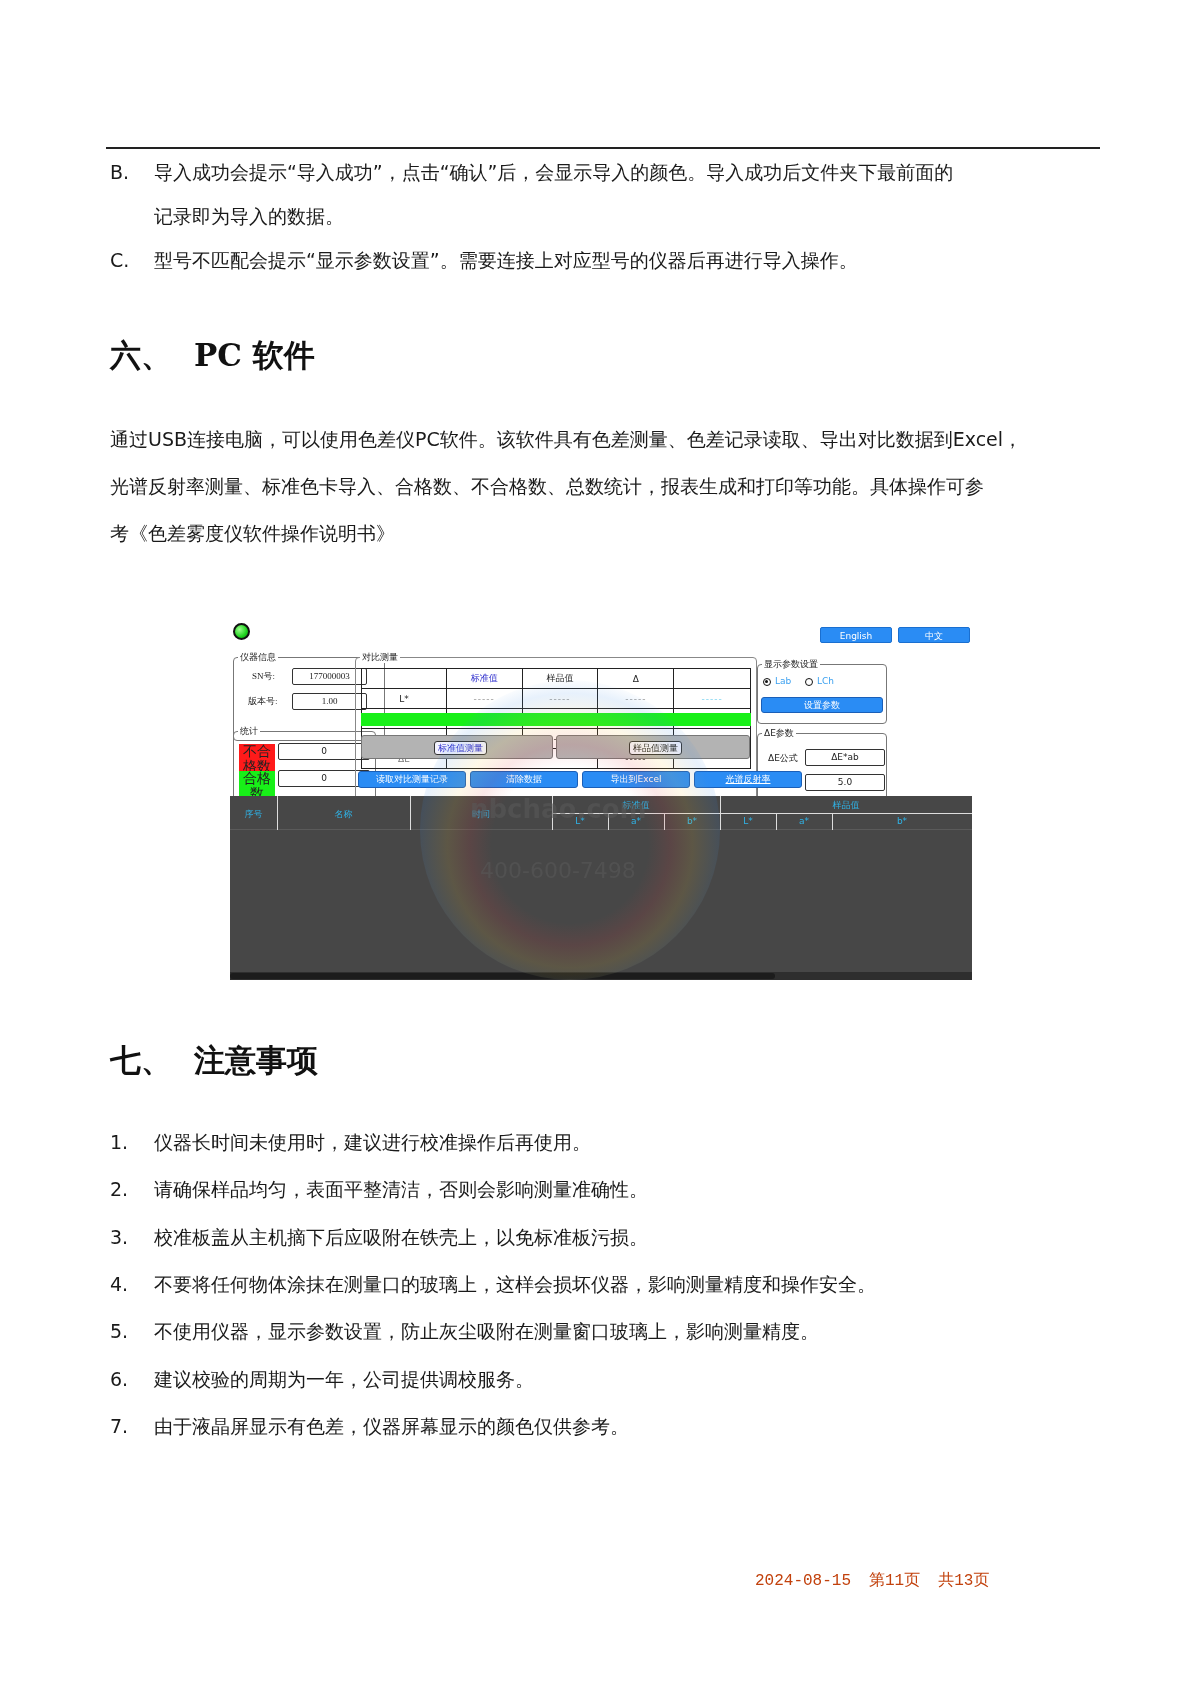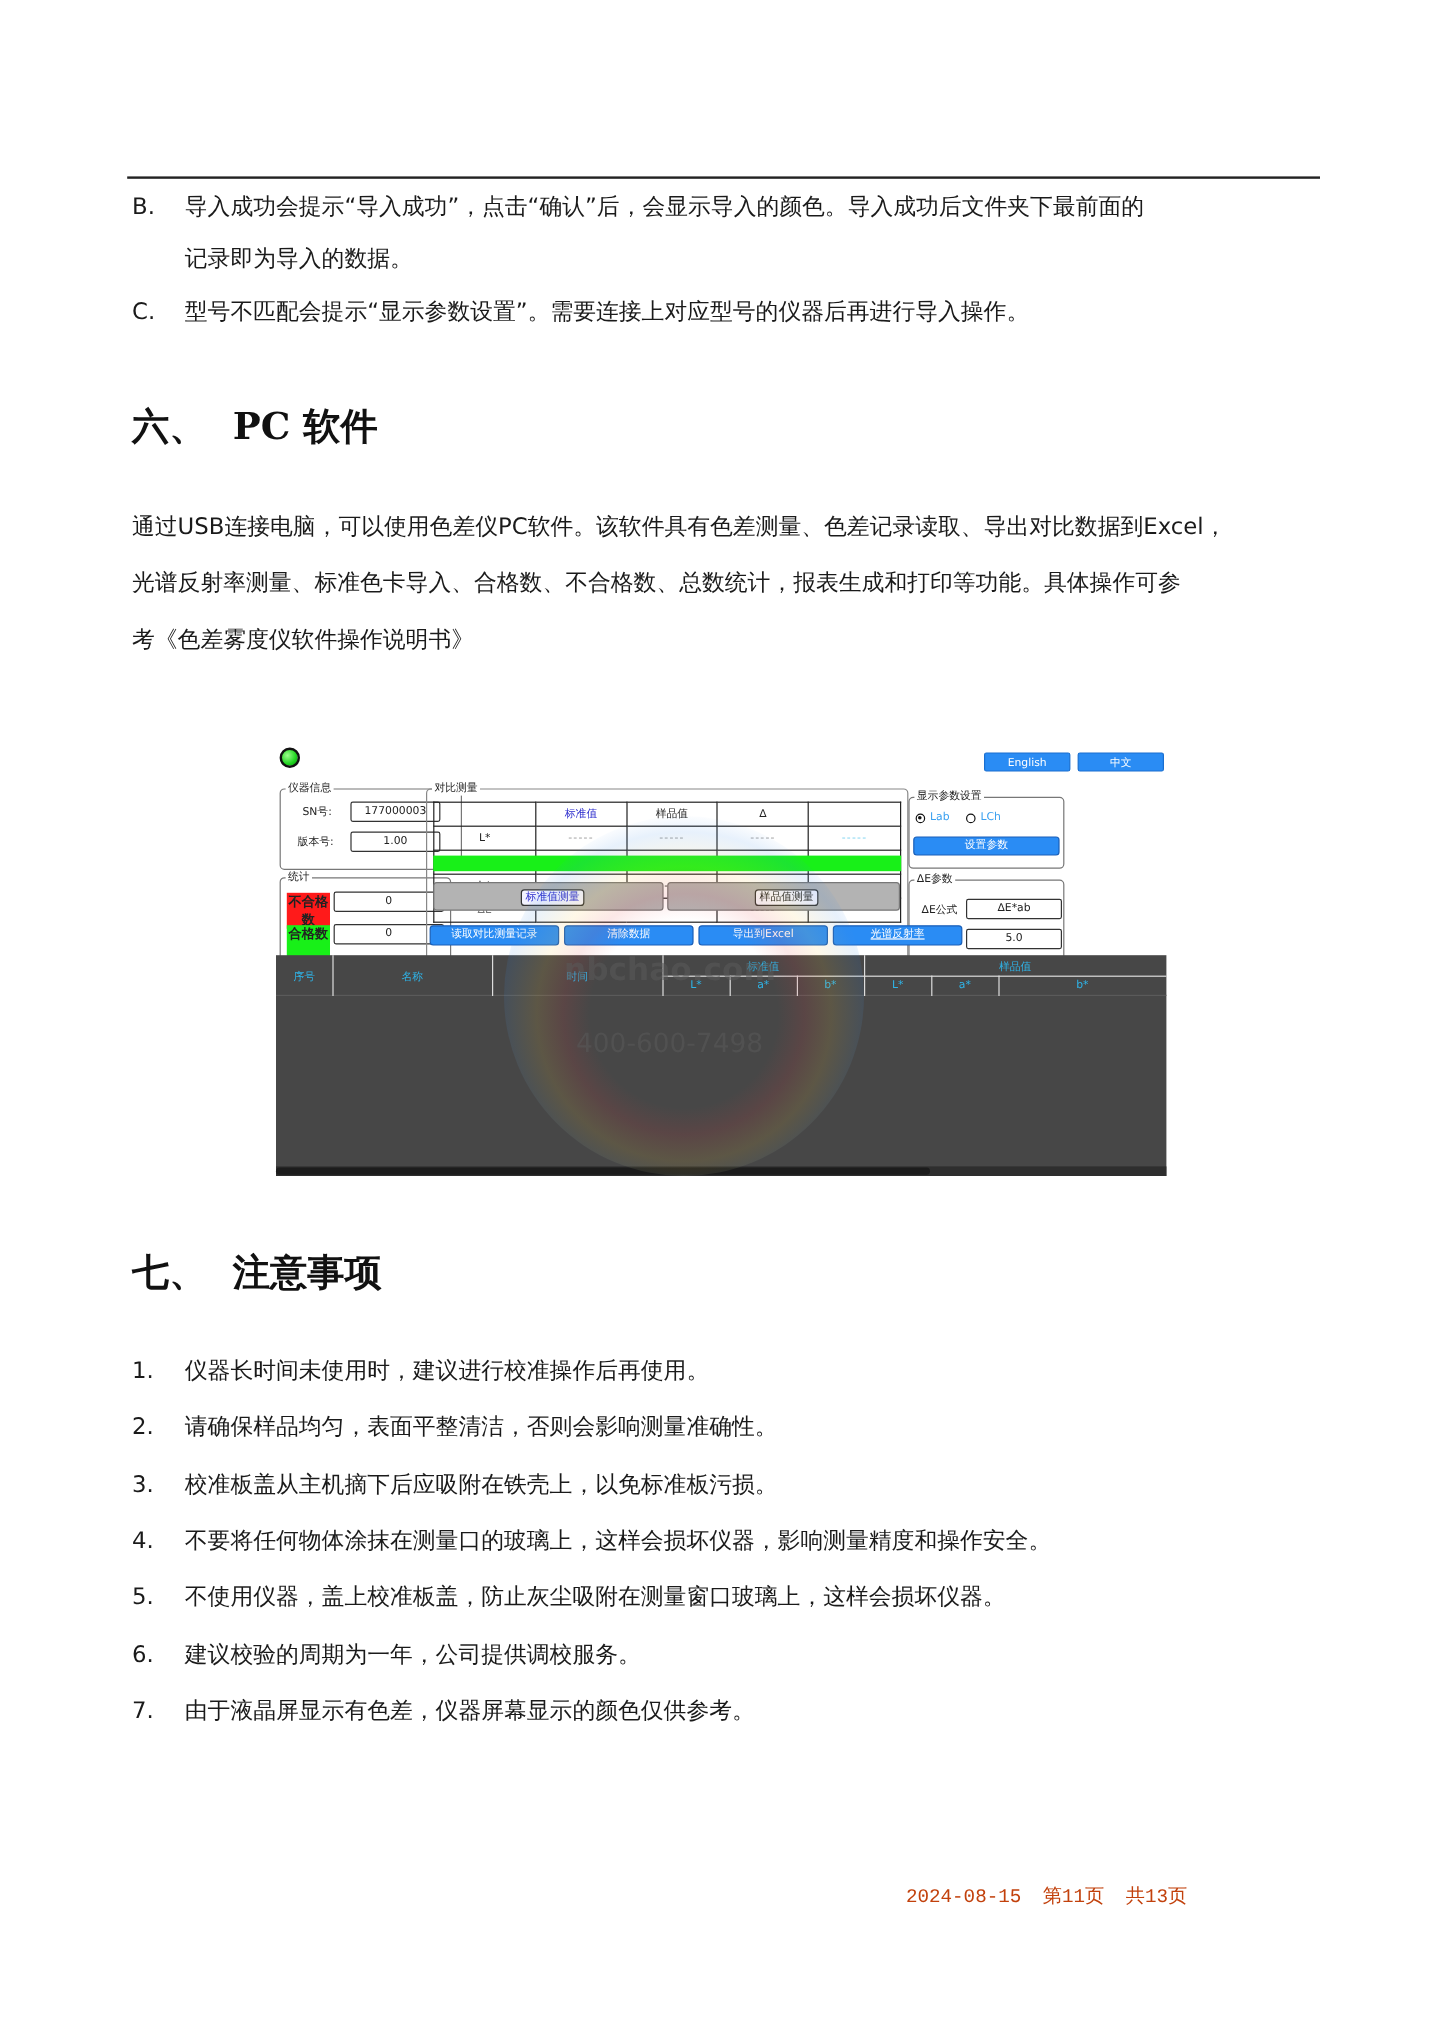--- a/index.html
+++ b/index.html
@@ -19,21 +19,21 @@
   .titlebar { position: absolute; left: 0; top: 0; width: 742px; height: 16px; }
   .app-icon { position: absolute; left: 2px; top: 3px; width: 9px; height: 9px; background: #3b7dd8; border-radius: 1px; }
   .app-title { position: absolute; left: 14px; top: 2px; font-size: 8px; color: #333; }
   .winbtn { position: absolute; top: 1px; font-size: 10px; color: #444; width: 14px; text-align: center; }
   .led { position: absolute; left: 3px; top: 23px; width: 17px; height: 17px; border-radius: 50%; background: radial-gradient(circle at 35% 35%, #9cff8c, #1ed21e 60%, #0b8a0b); border: 2px solid #111; }
   .lang-btn { position: absolute; top: 27px; height: 16px; background: #2a8cf4; color: #fff; border-radius: 2px; text-align: center; line-height: 16px; font-size: 9px; border: 1px solid #1a6fd0; }
   .group { position: absolute; border: 1px solid #777; border-radius: 4px; }
   .group-title { position: absolute; top: -7px; left: 4px; background: #fff; padding: 0 2px; font-size: 9px; color: #222; line-height: 12px; }
   .field-label { position: absolute; font-size: 9px; color: #222; }
   .field-box { position: absolute; border: 1px solid #333; border-radius: 2px; text-align: center; font-size: 9px; line-height: 15px; background: #fff; }
-  .stat-tag { position: absolute; width: 36px; height: 30px; font-size: 11px; text-align: center; line-height: 15px; color: #222; font-weight: bold; }
+  .stat-tag { position: absolute; width: 36px; height: 30px; font-size: 14px; text-align: center; line-height: 15px; color: #222; }
   .cmp-table { position: absolute; left: 131px; top: 11px; border-collapse: collapse; width: 390px; }
   .cmp-table td { border: 1px solid #222; height: 20px; text-align: center; font-size: 9px; padding: 0; }
   .cmp-table td.dash { color: #999; letter-spacing: 1px; }
   .greenbar { position: absolute; left: 131px; top: 115px; width: 390px; height: 13px; background: #18f018; }
   .gray-panel { position: absolute; top: 136px; height: 24px; background: #b3b3b3; border: 1px solid #777; border-radius: 3px; }
   .mini-btn { position: absolute; top: 5px; height: 14px; font-size: 9px; line-height: 12px; padding: 0 3px; background: #f3f3ff; border: 1px solid #333; border-radius: 3px; }
   .blue-btn { position: absolute; height: 16px; background: #2a8cf4; color: #fff; border: 1px solid #1a5fb8; border-radius: 3px; text-align: center; line-height: 14px; font-size: 9px; }
   .radio { position: absolute; width: 8px; height: 8px; border: 1.5px solid #111; border-radius: 50%; }
   .radio.on::after { content: ""; position: absolute; left: 1px; top: 1px; width: 3px; height: 3px; border-radius: 50%; background: #111; }
   .radio-label { position: absolute; font-size: 9px; color: #3aa0f0; }
@@ -66,21 +66,21 @@
 </div>
 <div class="para" style="top:427px;">通过USB连接电脑，可以使用色差仪PC软件。该软件具有色差测量、色差记录读取、导出对比数据到Excel，</div>
 <div class="para" style="top:474px;">光谱反射率测量、标准色卡导入、合格数、不合格数、总数统计，报表生成和打印等功能。具体操作可参</div>
 <div class="para" style="top:521px;">考《色差雾度仪软件操作说明书》</div>
 
 <div class="app">
   <div class="led"></div>
   <div class="lang-btn" style="left:590px; width:72px;">English</div>
   <div class="lang-btn" style="left:668px; width:72px;">中文</div>
 
-  <div class="group" style="left:3px; top:57px; width:152px; height:68px;">
+  <div class="group" style="left:3px; top:57px; width:152px; height:84px;font-family:Liberation Serif, serif;">
     <div class="group-title">仪器信息</div>
     <div class="field-label" style="left:18px; top:12px;">SN号:</div>
     <div class="field-box" style="left:58px; top:10px; width:75px; height:17px;">177000003</div>
     <div class="field-label" style="left:14px; top:37px;">版本号:</div>
     <div class="field-box" style="left:58px; top:35px; width:75px; height:17px;">1.00</div>
   </div>
 
   <div class="group" style="left:3px; top:131px; width:143px; height:106px;">
     <div class="group-title">统计</div>
     <div class="stat-tag" style="left:5px; top:12px; background:#ff1a1a;">不合格数</div>
@@ -199,19 +199,19 @@
 <div class="watermark" style="left:470px; top:794px; font-size:26px;">nbchao.com</div>
 <div class="watermark" style="left:480px; top:822px; font-size:22px; font-weight:normal;margin-top:36px;">400-600-7498</div>
 
 <div class="heading" style="top:1040px;">
   <span class="num">七、</span><span>注意事项</span>
 </div>
 <div class="para" style="top:1130px;"><span class="item-marker">1.</span><span>仪器长时间未使用时，建议进行校准操作后再使用。</span></div>
 <div class="para" style="top:1177px;"><span class="item-marker">2.</span><span>请确保样品均匀，表面平整清洁，否则会影响测量准确性。</span></div>
 <div class="para" style="top:1225px;"><span class="item-marker">3.</span><span>校准板盖从主机摘下后应吸附在铁壳上，以免标准板污损。</span></div>
 <div class="para" style="top:1272px;"><span class="item-marker">4.</span><span>不要将任何物体涂抹在测量口的玻璃上，这样会损坏仪器，影响测量精度和操作安全。</span></div>
-<div class="para" style="top:1319px;"><span class="item-marker">5.</span><span>不使用仪器，盖上校准板盖，防止灰尘吸附在测量窗口玻璃上，这样会损坏仪器。</span></div>
+<div class="para" style="top:1319px;"><span class="item-marker">5.</span><span>不使用仪器，显示参数设置，防止灰尘吸附在测量窗口玻璃上，影响测量精度。</span></div>
 <div class="para" style="top:1367px;"><span class="item-marker">6.</span><span>建议校验的周期为一年，公司提供调校服务。</span></div>
 <div class="para" style="top:1414px;"><span class="item-marker">7.</span><span>由于液晶屏显示有色差，仪器屏幕显示的颜色仅供参考。</span></div>
 
 <div class="footer">
   <span>2024-08-15</span><span>第11页</span><span>共13页</span>
 </div>
 
 </body></html>

